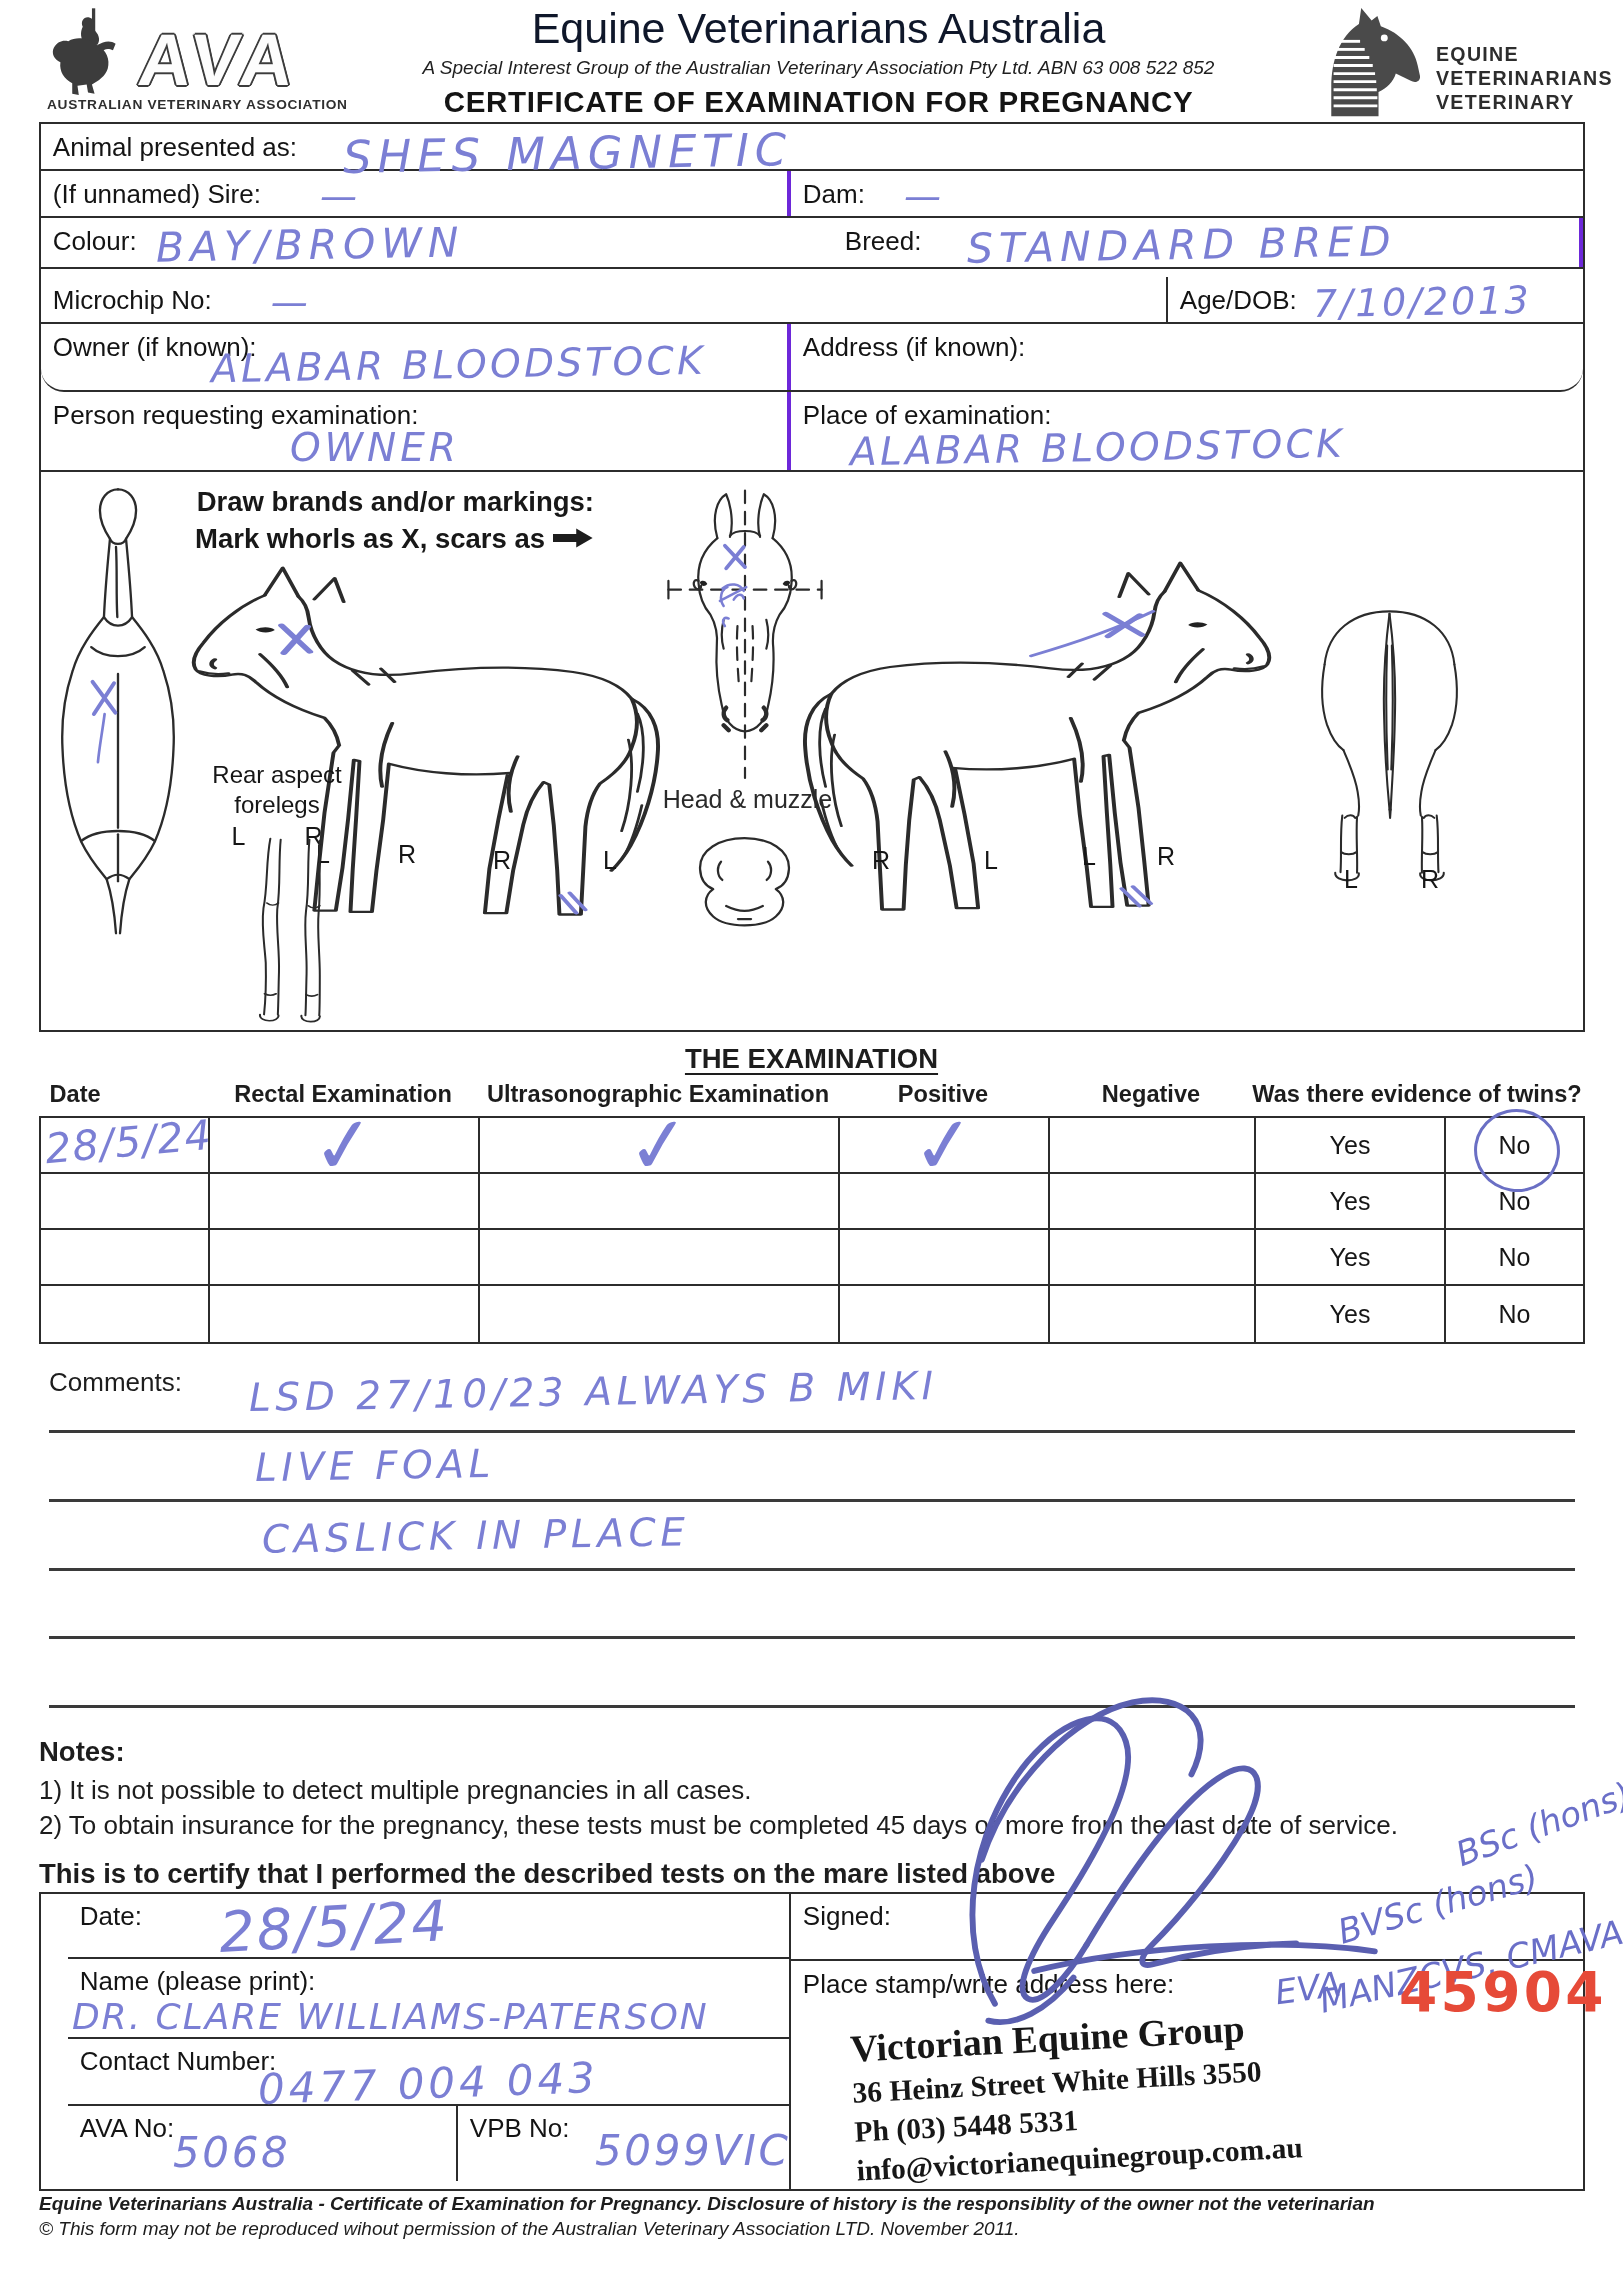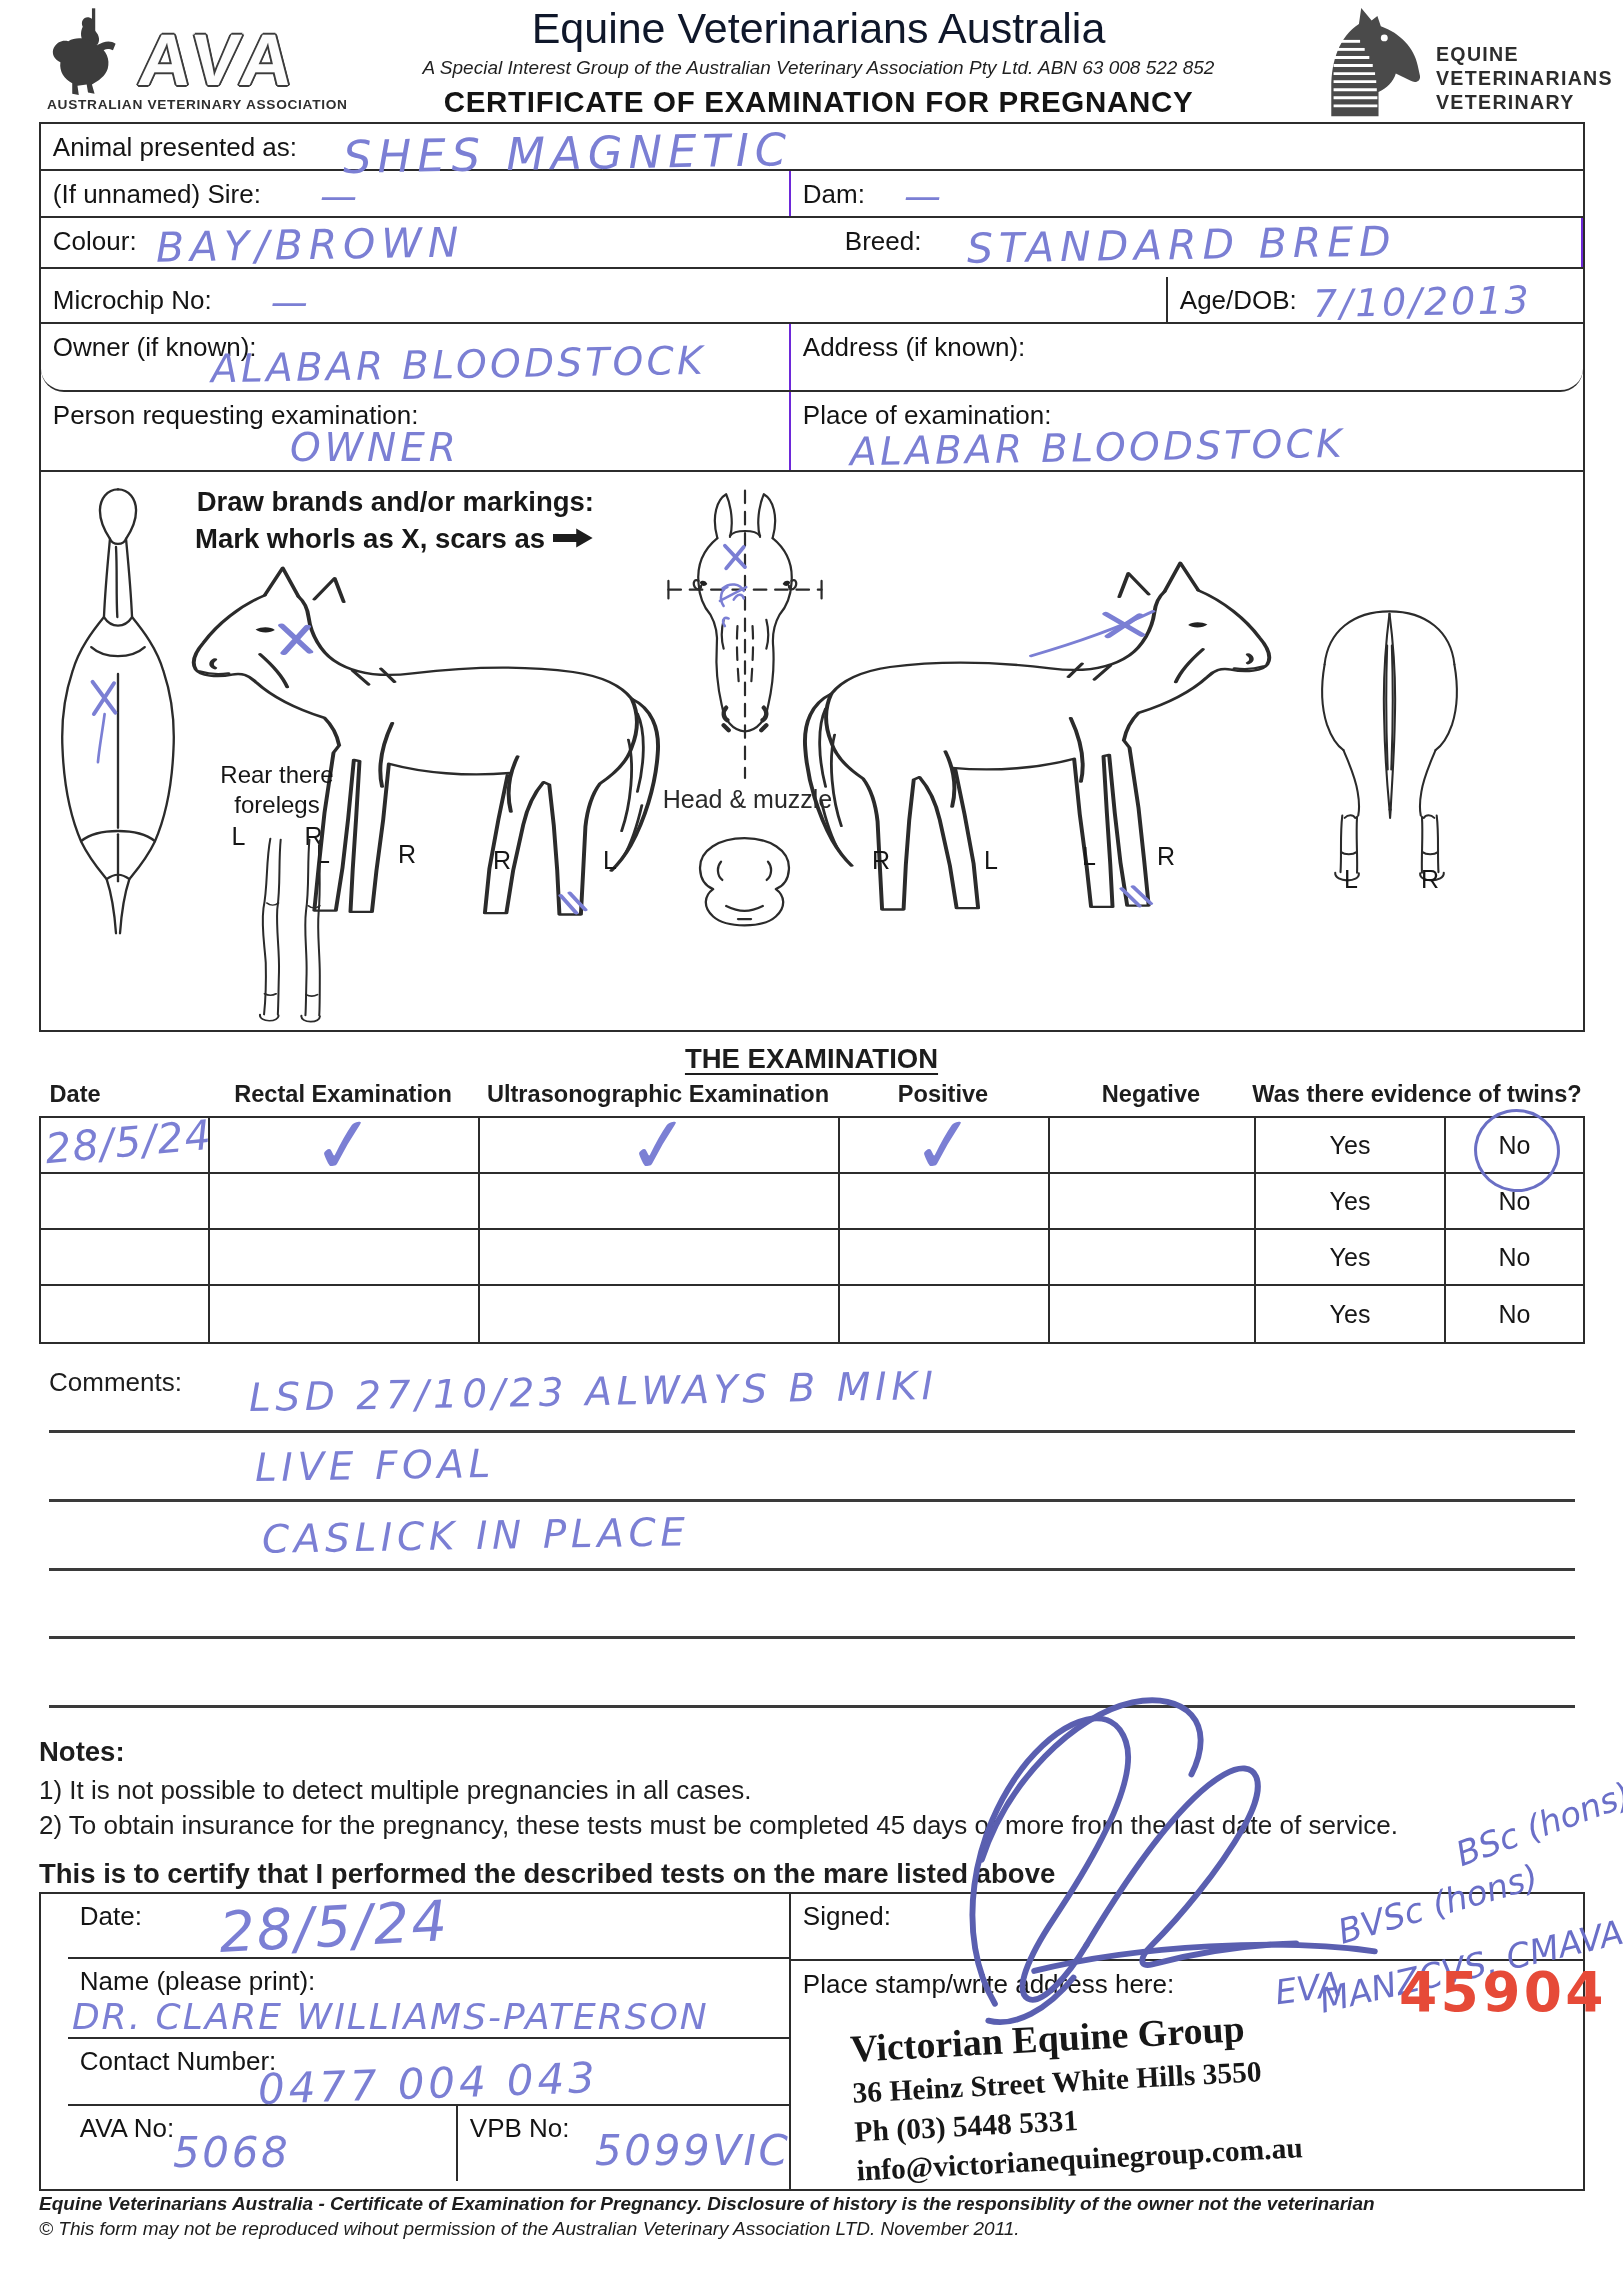--- a/index.html
+++ b/index.html
@@ -20,21 +20,21 @@
   .subtitle{margin-top:3.9px;font-size:19px;font-style:italic;font-weight:500;color:#1f1f1f;}
   .cert{margin-top:6.5px;font-size:29.5px;font-weight:700;letter-spacing:0.7px;color:#141414;}
   .logo-eva{position:absolute;right:30px;top:1.3px;width:288px;height:118px;}
   .eva-text{position:absolute;left:131px;top:41px;font-size:19.6px;font-weight:800;
             letter-spacing:1.3px;color:#2d2d2d;line-height:24px;}
   
   .main-box{position:absolute;left:39px;top:122px;width:1546px;height:910px;
             border:2.6px solid #2c2c2c;box-sizing:border-box;}
   .drow{position:relative;display:flex;border-bottom:2px solid #2c2c2c;box-sizing:border-box;}
   .dcell{position:relative;box-sizing:border-box;padding:7.9px 0 0 11.8px;display:flex;align-items:flex-start;}
-  .dcell.rb{border-right:2px solid #6d28d9;}
+  .dcell.rb{border-right:4px solid #6d28d9;}
   .lbl{font-size:26px;color:#141414;white-space:nowrap;}
   .hw{font-family:"DejaVu Sans",sans-serif;font-style:italic;color:#7b7fd4;white-space:nowrap;}
   .hw-inline{font-size:41px;letter-spacing:5.9px;margin-left:46px;margin-top:-5.2px;transform:rotate(-1deg);}
   .hw-dash{font-size:37px;margin-left:59px;margin-top:-3.9px;}
   .hw-abs{position:absolute;}
   
   .horse-area{position:relative;width:100%;height:562px;}
   .svgabs{position:absolute;}
   .instr{position:absolute;left:154px;top:10.5px;font-size:27.5px;font-weight:700;color:#181818;line-height:37px;text-align:right;}
   .instr .arrow-ic{display:inline-block;vertical-align:-1.3px;margin-left:7.9px;}
@@ -257,21 +257,21 @@
         <use href="#horse-side"></use>
         <path class="blue" d="M137,106 L162,146 M160,108 L139,148"></path>
         <path class="blue-thin" d="M384,518 L398,545 M392,514 L406,540"></path>
       </svg>
       <span class="leglabel" style="left:275px;top:368px;">L</span>
       <span class="leglabel" style="left:357px;top:368px;">R</span>
       <span class="leglabel" style="left:452px;top:374px;">R</span>
       <span class="leglabel" style="left:562px;top:374px;">L</span>
 
       <div class="ralabel">
-        <div>Rear there</div>
+        <div>Rear aspect</div>
         <div>forelegs</div>
         <div class="lr-pair">
           <span>L</span>
           <span>R</span>
         </div>
       </div>
       <svg class="svgabs line-art" style="left:196px;top:363px;" width="115" height="195" viewBox="0 0 200 430" preserveAspectRatio="none">
         <path d="M58,8 C50,60 54,110 46,162 C42,202 48,242 50,282 C51,332 49,372 47,396"></path>
         <path d="M40,396 C38,414 74,414 72,397"></path>
         <path d="M76,10 C72,62 76,112 70,164 C68,212 74,252 73,302 C72,346 72,376 71,396"></path>

